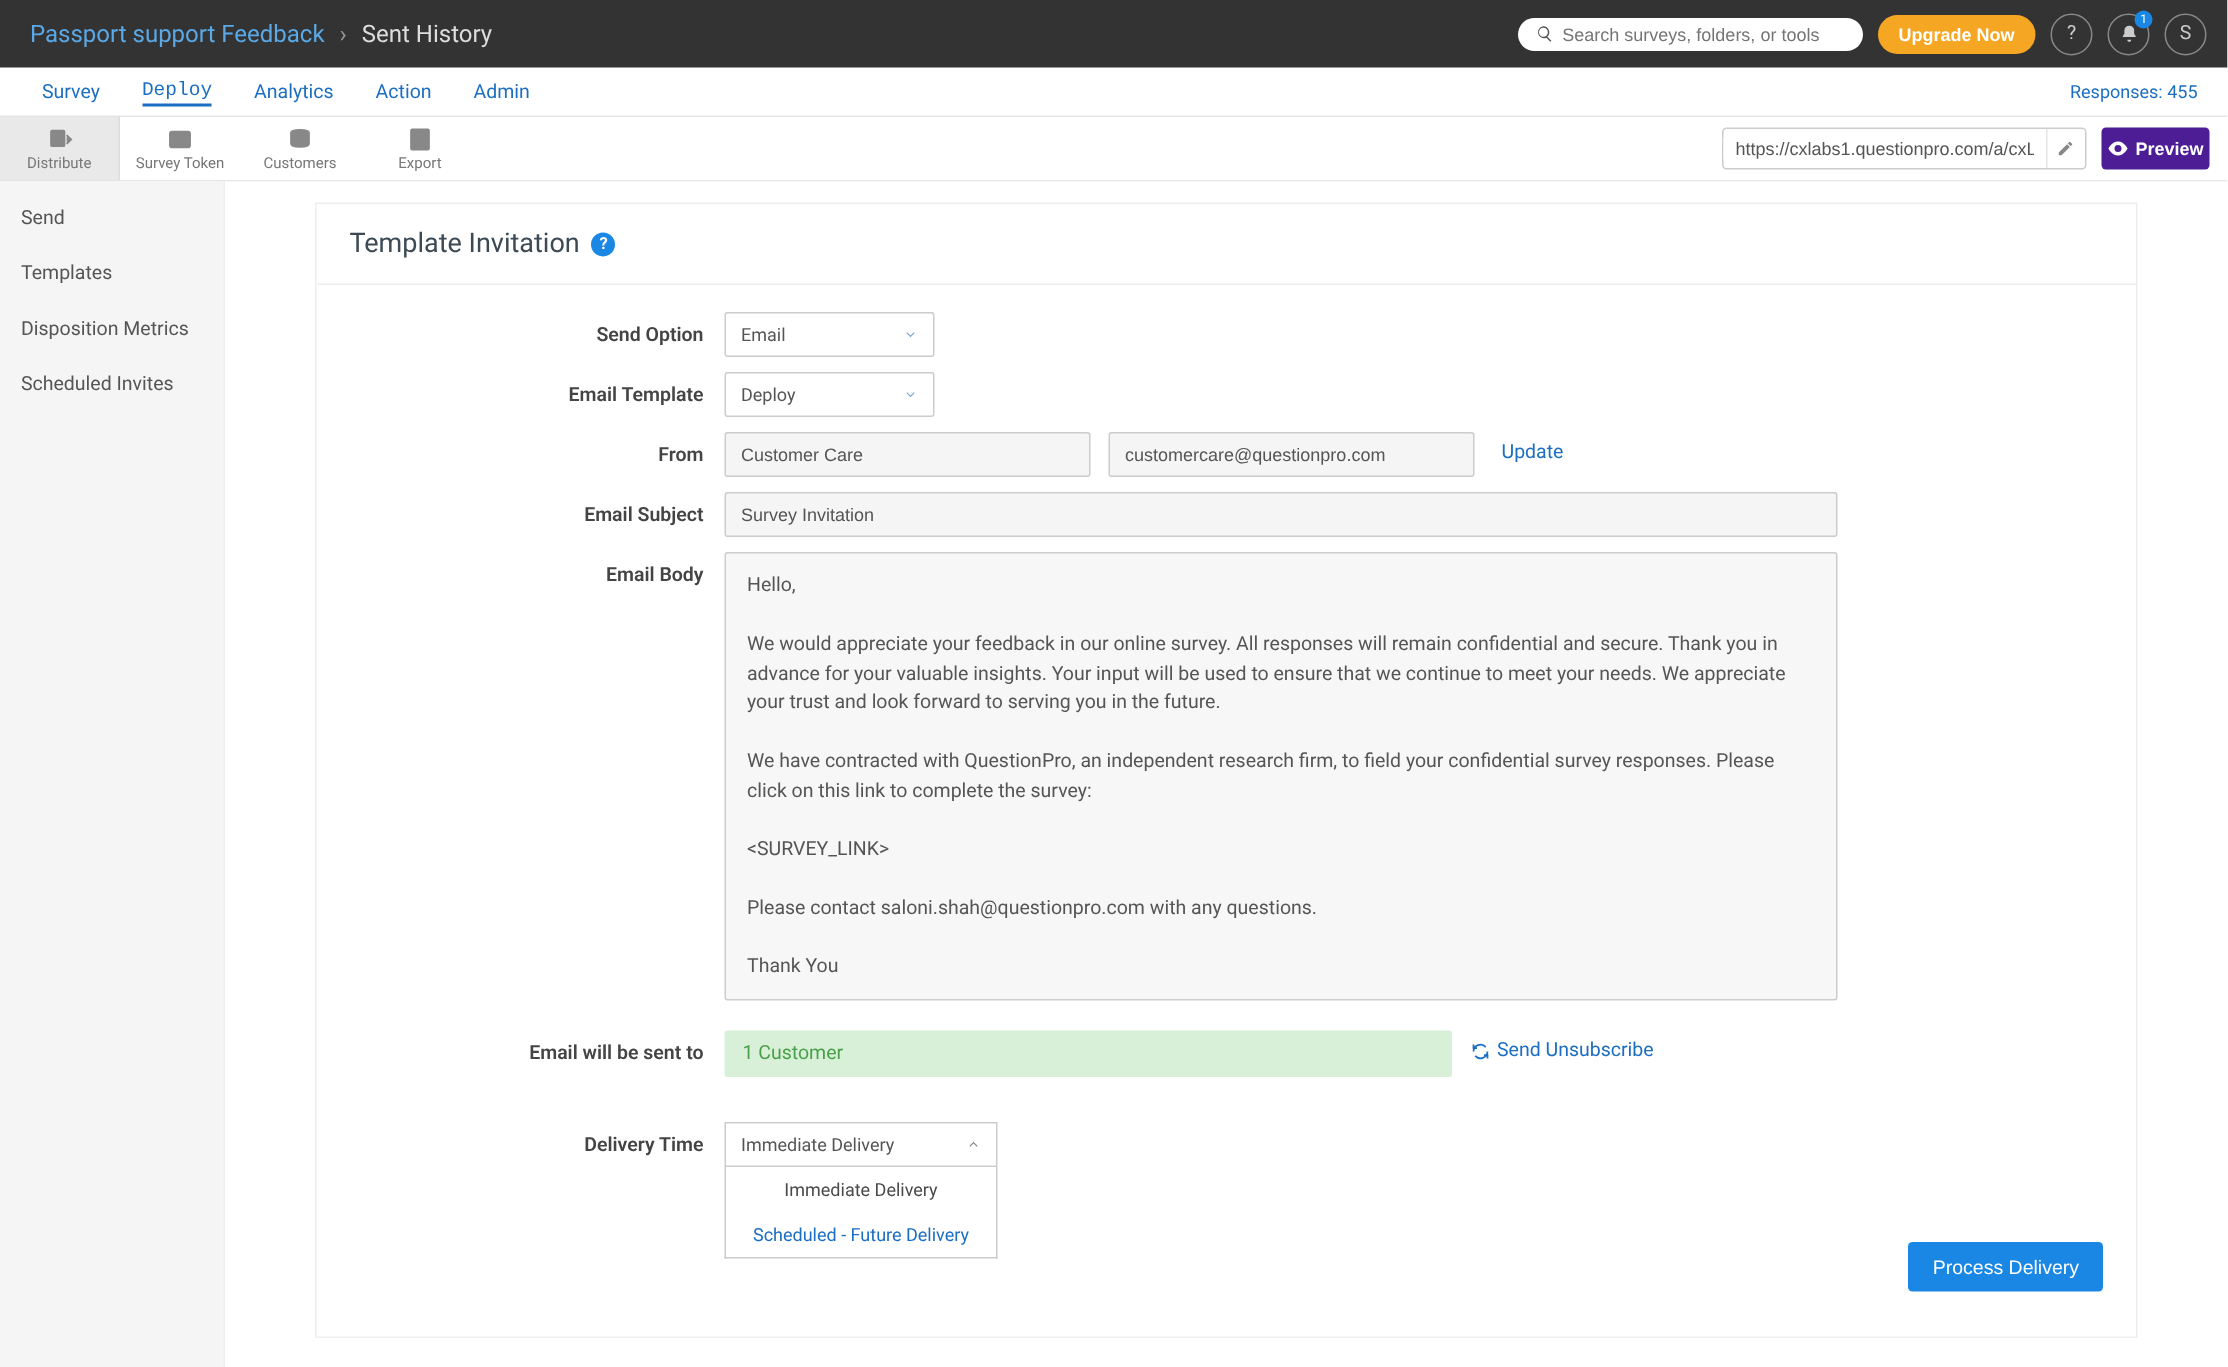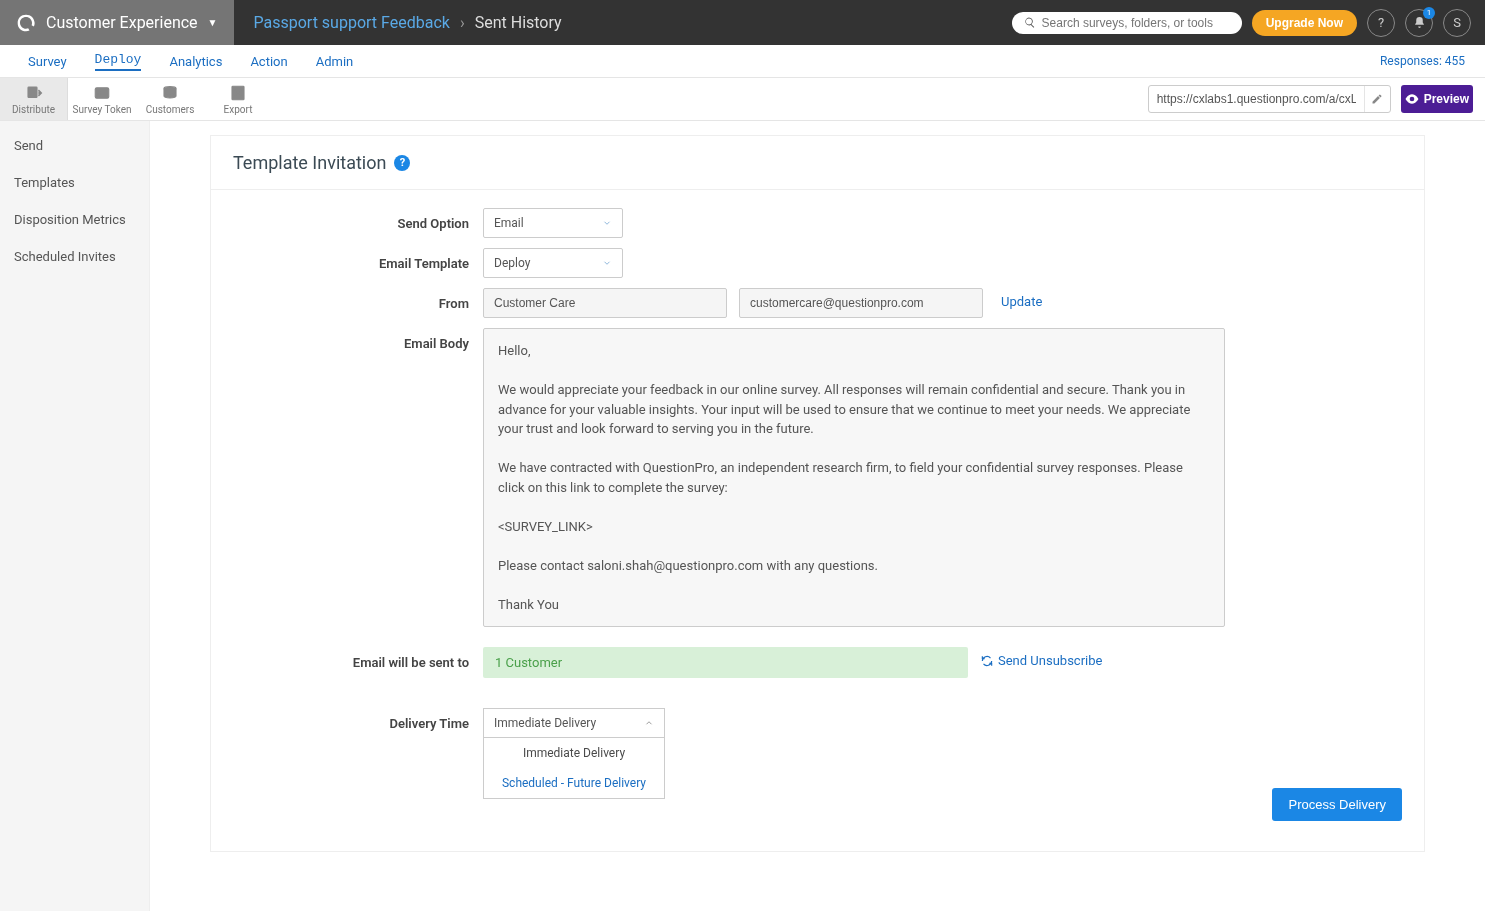--- a/index.html
+++ b/index.html
@@ -25,21 +25,21 @@
 
 .mainnav { display: flex; align-items: center; border-bottom: 1px solid #e5e5e5; height: 33px; padding: 0 14px; }
 .mainnav a { color: #1b6ec2; font-size: 13px; padding: 0 14px; height: 100%; display: flex; align-items: center; text-decoration: none; cursor: pointer; }
 .mainnav a.active { font-weight: 500; }
 .mainnav a.active span { border-bottom: 2px solid #1b6ec2; padding-bottom: 2px; font-family: Liberation Mono, monospace; }
 .mainnav .spacer { flex: 1; }
 .responses { color: #1b6ec2; font-size: 12px; padding-right: 6px; }
 
 
 .toolbar { display: flex; align-items: center; border-bottom: 1px solid #e5e5e5; height: 43px; }
-.tool-item { display: flex; flex-direction: column; align-items: center; justify-content: center; width: 68px; height: 100%; font-size: 10px; color: #777; gap: 2px; cursor: pointer; }
+.tool-item { display: flex; flex-direction: column; align-items: center; justify-content: center; width: 80px; height: 100%; font-size: 10px; color: #777; gap: 2px; cursor: pointer; }
 .tool-item.active { background: #e9e9e9; border-right: 1px solid #ddd; }
 .tool-icon { width: 20px; height: 18px; fill: #888; stroke: #888; }
 .toolbar .spacer { flex: 1; }
 .url-box { display: flex; align-items: center; border: 1px solid #ccc; border-radius: 3px; height: 28px; margin-right: 10px; }
 .url-box input { border: none; outline: none; width: 215px; padding: 0 8px; font-size: 12px; color: #555; }
 .url-box .pencil { width: 26px; display: flex; align-items: center; justify-content: center; border-left: 1px solid #e5e5e5; height: 100%; color: #888; cursor: pointer; }
 .preview-btn { background: #4c1d95; color: #fff; border: none; border-radius: 3px; padding: 7px 4px; font-size: 12px; font-weight: 700; display: flex; align-items: center; gap: 5px; margin-right: 12px; cursor: pointer; }
 
 
 .body-wrap { display: flex; }
@@ -75,27 +75,20 @@
 .delivery-dd div.hover { color: #1b6ec2; }
 
 .process-btn { float: right; background: #1b87e5; color: #fff; border: none; border-radius: 3px; padding: 9px 16px; font-size: 13px; cursor: pointer; margin-top: 40px; }
 
 svg { display: block; }
 </style>
 </head>
 <body>
 
 <div class="topbar">
-  <div class="topbar-left">
-    <svg class="logo-icon" viewBox="0 0 24 24">
-        <path d="M12 2C6 2 2 6 2 12s4 10 10 10c1.5 0 2.9-.3 4.2-.9l-1.6-2.8c-.8.3-1.7.5-2.6.5-4 0-7.2-3.2-7.2-7.2S8 4.8 12 4.8s7.2 3.2 7.2 7.2c0 1-.2 1.9-.5 2.7l2.8 1.6c.6-1.3.9-2.7.9-4.2C22 6 18 2 12 2z"></path>
-      </svg>
-    <span class="brand-title">Customer Experience</span>
-    <span class="brand-caret">▼</span>
-  </div>
   <div class="breadcrumb">
     <span class="bc-link">Passport support Feedback</span>
     <span class="bc-sep">›</span>
     <span class="bc-current">Sent History</span>
   </div>
   <div class="topbar-right">
     <div class="search-wrap">
       <svg width="13" height="13" viewBox="0 0 24 24" fill="#555">
           <path d="M10 2a8 8 0 015.3 13.9l5.4 5.4-1.4 1.4-5.4-5.4A8 8 0 1110 2zm0 2a6 6 0 100 12 6 6 0 000-12z"></path>
         </svg>
@@ -226,20 +219,26 @@
 
         <div class="row">
           <div class="lbl">From</div>
           <div class="ctrl">
             <input class="text-in readonly" readonly="" value="Customer Care" style="">
             <input class="text-in readonly" readonly="" value="customercare@questionpro.com" style="">
             <span class="update-link">Update</span>
           </div>
         </div>
 
+        <div class="row">
+          <div class="lbl">Email Subject</div>
+          <div class="ctrl">
+            <input class="text-in subject-in readonly" readonly="" value="Survey Invitation" style="">
+          </div>
+        </div>
 
         <div class="row">
           <div class="lbl">Email Body</div>
           <div class="ctrl">
             <div class="body-box">Hello,
 
 We would appreciate your feedback in our online survey. All responses will remain confidential and secure. Thank you in advance for your valuable insights. Your input will be used to ensure that we continue to meet your needs. We appreciate your trust and look forward to serving you in the future.
 
 We have contracted with QuestionPro, an independent research firm, to field your confidential survey responses. Please click on this link to complete the survey:
 

